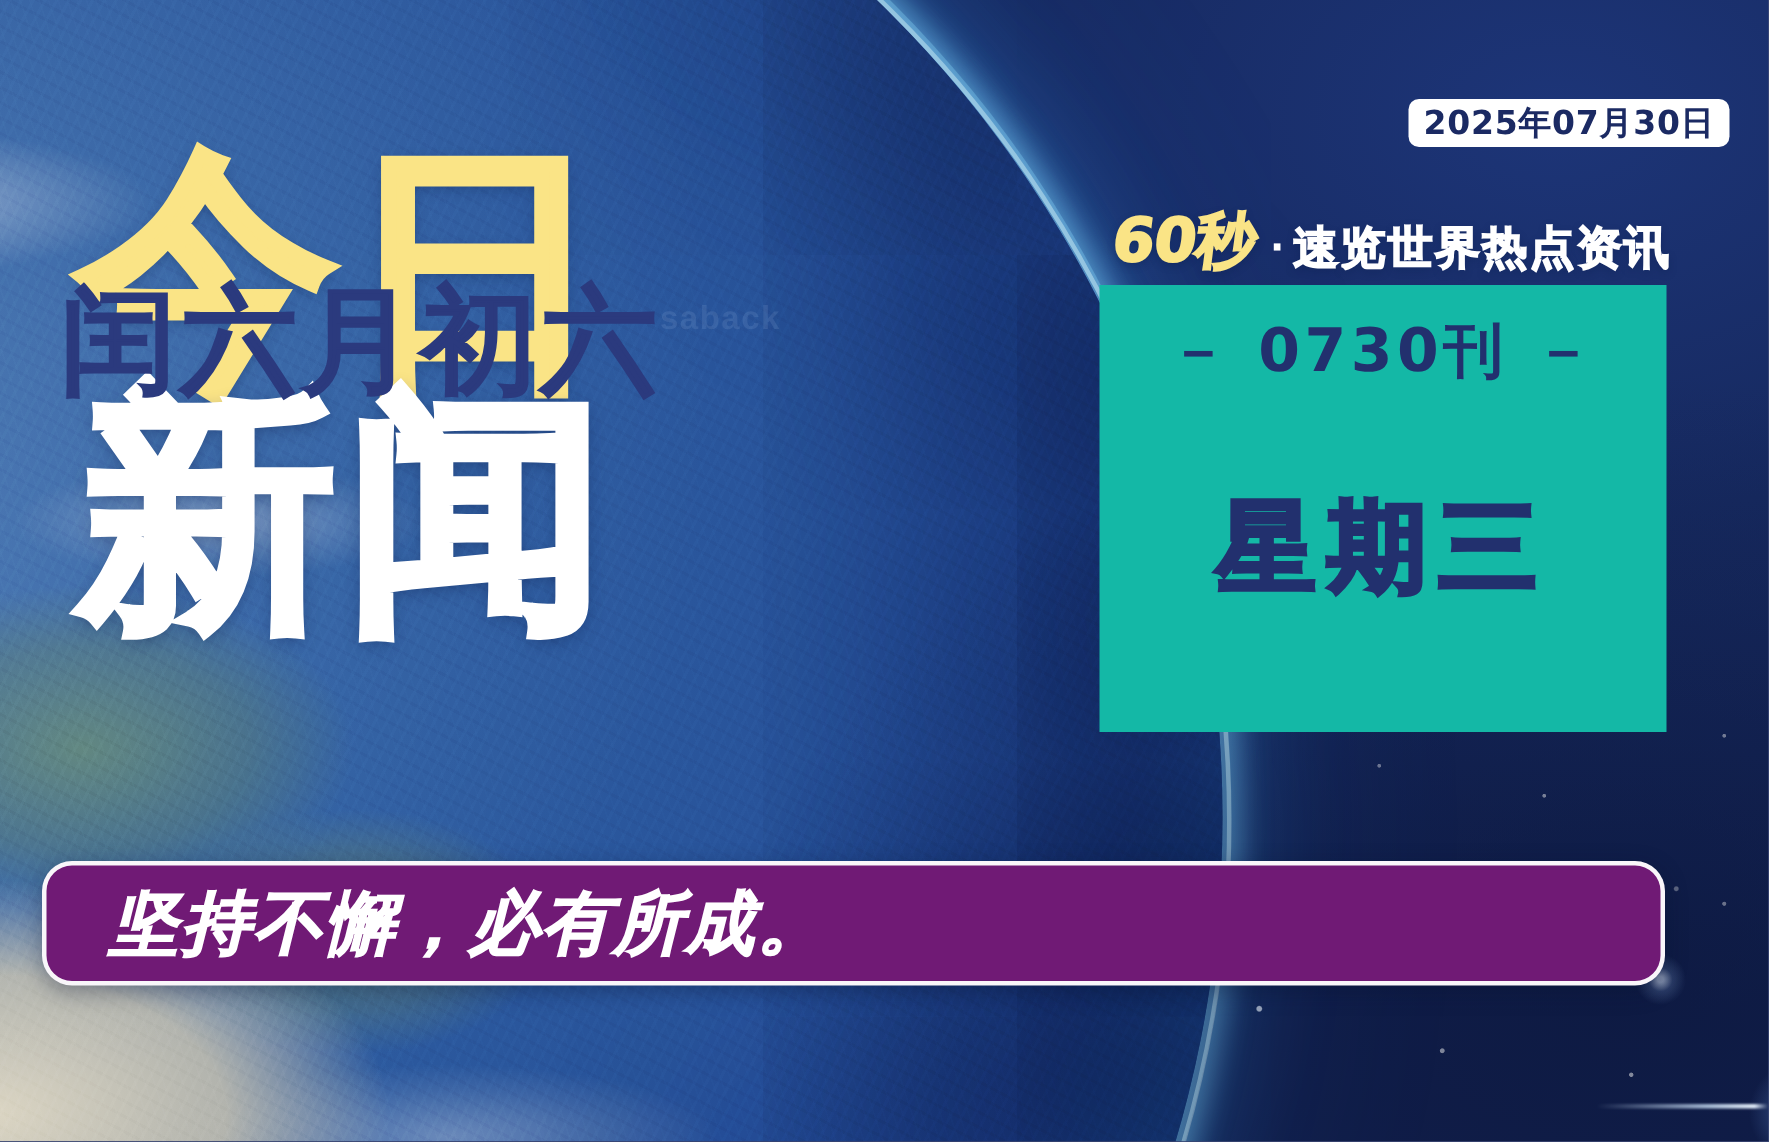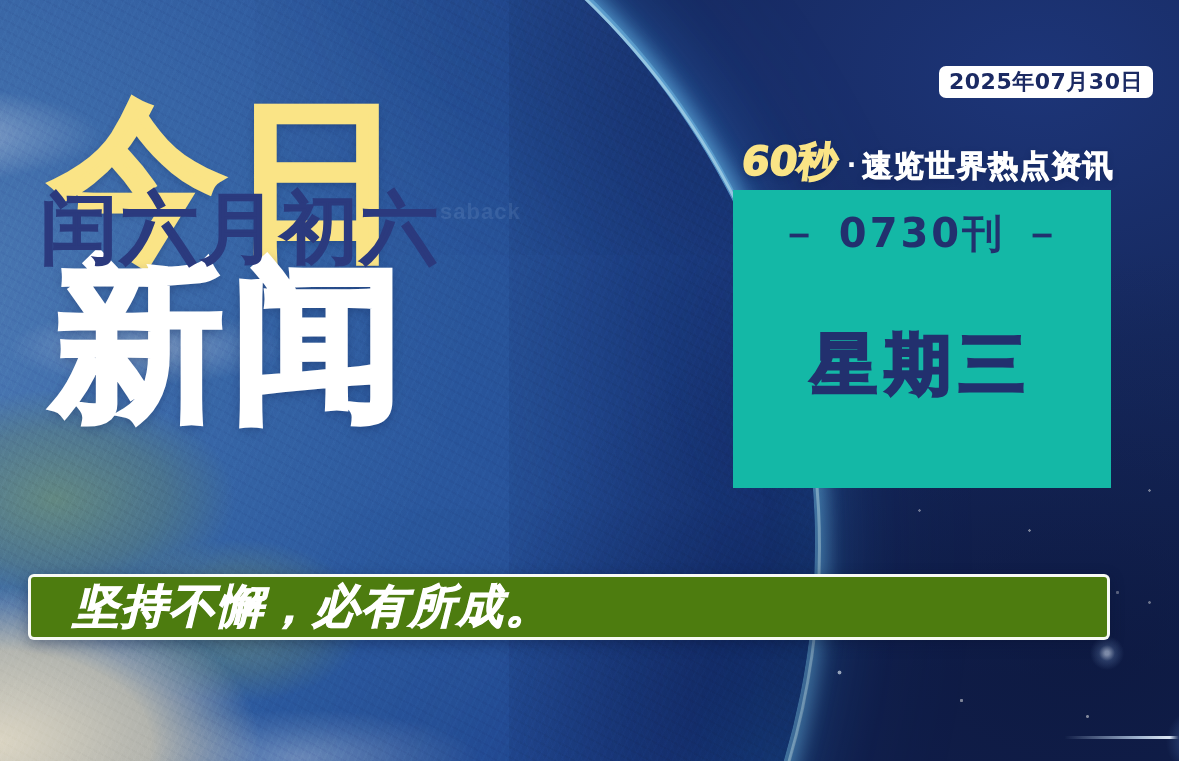--- a/index.html
+++ b/index.html
@@ -295,25 +295,25 @@
     position:absolute;left:40px;top:188px;
     white-space:nowrap;
     font-family:"DejaVu Sans","Liberation Sans",sans-serif;
     font-weight:400;font-size:78px;line-height:1.05;letter-spacing:2px;
     -webkit-text-stroke:3px #2b3a7e;
     color:#2b3a7e;
   }
 
   
   .banner{
-    position:absolute;left:28px;top:574px;width:1082px;height:66px;
+    position:absolute;left:28px;top:574px;width:1082px;height:83px;
     box-sizing:border-box;
-    background:#4d7c0f;
+    background:#701a75;
     border:3px solid rgba(255,255,255,.96);
-    border-radius:6px;
+    border-radius:20px;
     display:flex;align-items:center;
     box-shadow:0 4px 14px rgba(8,18,50,.35);
   }
   .banner-text{
     margin-left:42px;
     color:#ffffff;white-space:nowrap;
     font-family:"DejaVu Sans","Liberation Sans",sans-serif;
     font-weight:700;font-style:italic;font-size:46px;letter-spacing:2px;
     -webkit-text-stroke:1px #ffffff;
   }

